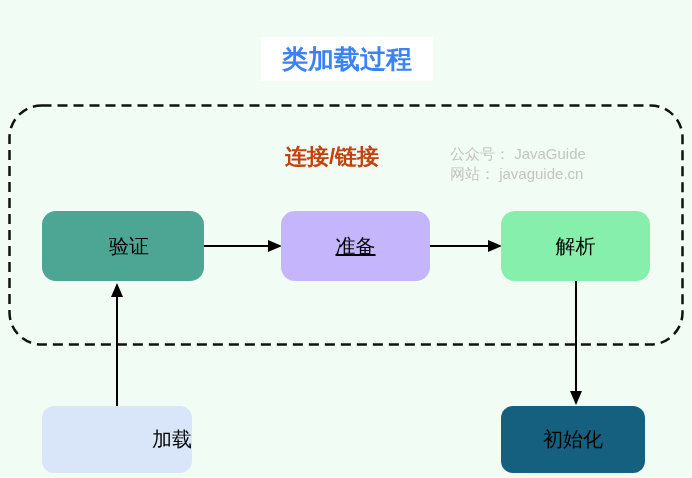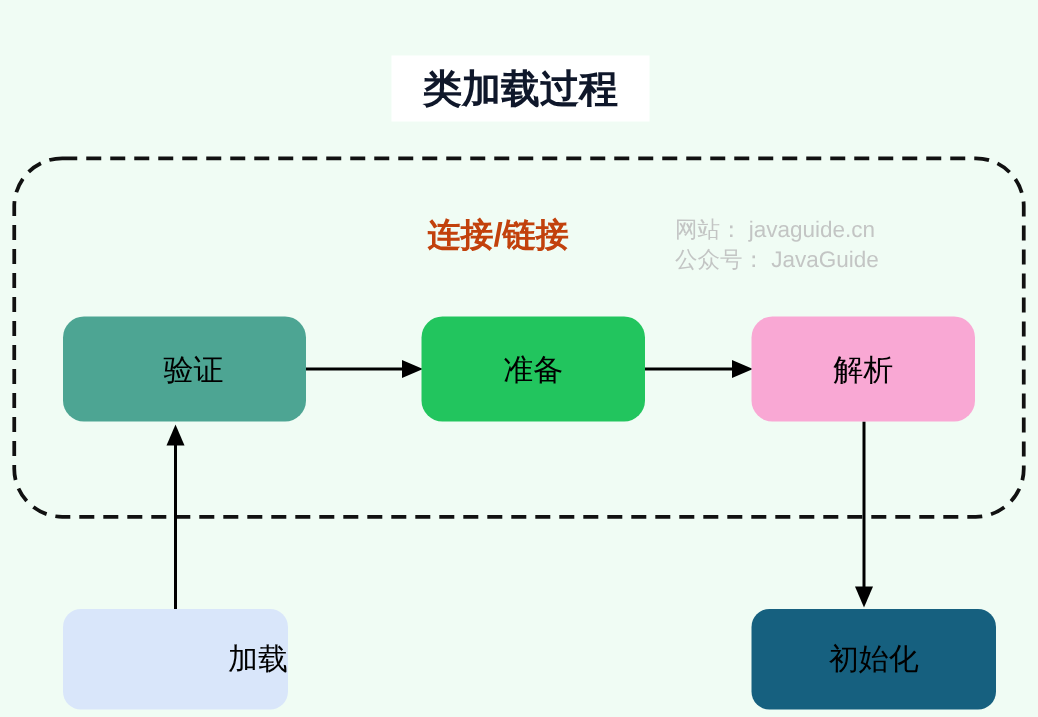--- a/index.html
+++ b/index.html
@@ -8,21 +8,21 @@
     position: relative;
     background: #F0FCF4;
     font-family: "Liberation Sans", "DejaVu Sans", sans-serif;
     overflow: hidden;
   }
   .title-box {
     position: absolute; left: 261px; top: 37px;
     width: 172px; height: 44px;
     background: #FFFFFF;
     display: flex; align-items: center; justify-content: center;
-    font-size: 26px; font-weight: bold; color: #0f172a;
+    font-size: 26px; font-weight: bold; color: #3b82f6;
     white-space: nowrap;
   }
   svg.overlay {
     position: absolute; left: 0; top: 0;
     pointer-events: none;
   }
   svg.overlay rect.dashed {
     fill: none; stroke: #111111; stroke-width: 2.5;
     stroke-dasharray: 10 6;
   }
@@ -44,21 +44,21 @@
     display: flex; align-items: center; justify-content: center;
     font-size: 20px; color: #000;
     white-space: nowrap;
   }
   .node.teal { width: 150px; height: 70px; top: 211px; border-radius: 14px; }
   #node-verify  { left: 42px; padding-left: 12px; }
   #node-prepare { left: 281px; width: 149px; }
   #node-resolve { left: 501px; width: 149px; }
   .node.bottom { width: 150px; height: 67px; top: 406px; border-radius: 12px; }
   #node-load { left: 42px; }
-  #node-init { left: 501px; width: 163px; }
+  #node-init { left: 501px; width: 144px; }
 </style>
 </head>
 <body style="background: rgb(240, 252, 244);">
 
 <div>
 
   <div class="title-box">
     <span>类加载过程</span>
   </div>
 
@@ -78,33 +78,33 @@
     </g>
     <g>
       <line x1="576" y1="281" x2="576" y2="392"></line>
       <polygon points="570,391 576,405 582,391"></polygon>
     </g>
   </svg>
 
   <div class="container-label">连接/链接</div>
 
   <div class="watermark" style="color: rgb(195, 197, 196);">
+    <div>公众号： JavaGuide</div>
     <div>网站： javaguide.cn</div>
-    <div>公众号： JavaGuide</div>
   </div>
 
   <div class="node teal" id="node-verify" style="background: rgb(77, 165, 147); color: rgb(0, 0, 0);">
     <span>验证</span>
   </div>
 
-  <div class="node teal" id="node-prepare" style="background: #22c55e; color: rgb(0, 0, 0);">
+  <div class="node teal" id="node-prepare" style="background: #c4b5fd; color: rgb(0, 0, 0); text-decoration: underline;">
     <span>准备</span>
   </div>
 
-  <div class="node teal" id="node-resolve" style="background: #f9a8d4; color: rgb(0, 0, 0);">
+  <div class="node teal" id="node-resolve" style="background: #86efac; color: rgb(0, 0, 0);">
     <span>解析</span>
   </div>
 
   <div class="node bottom" id="node-load" style="background: rgb(217, 230, 250); color: rgb(0, 0, 0); justify-content: flex-end;">
     <span>加载</span>
   </div>
 
   <div class="node bottom" id="node-init" style="background: rgb(22, 96, 127); color: rgb(0, 0, 0);">
     <span>初始化</span>
   </div>

